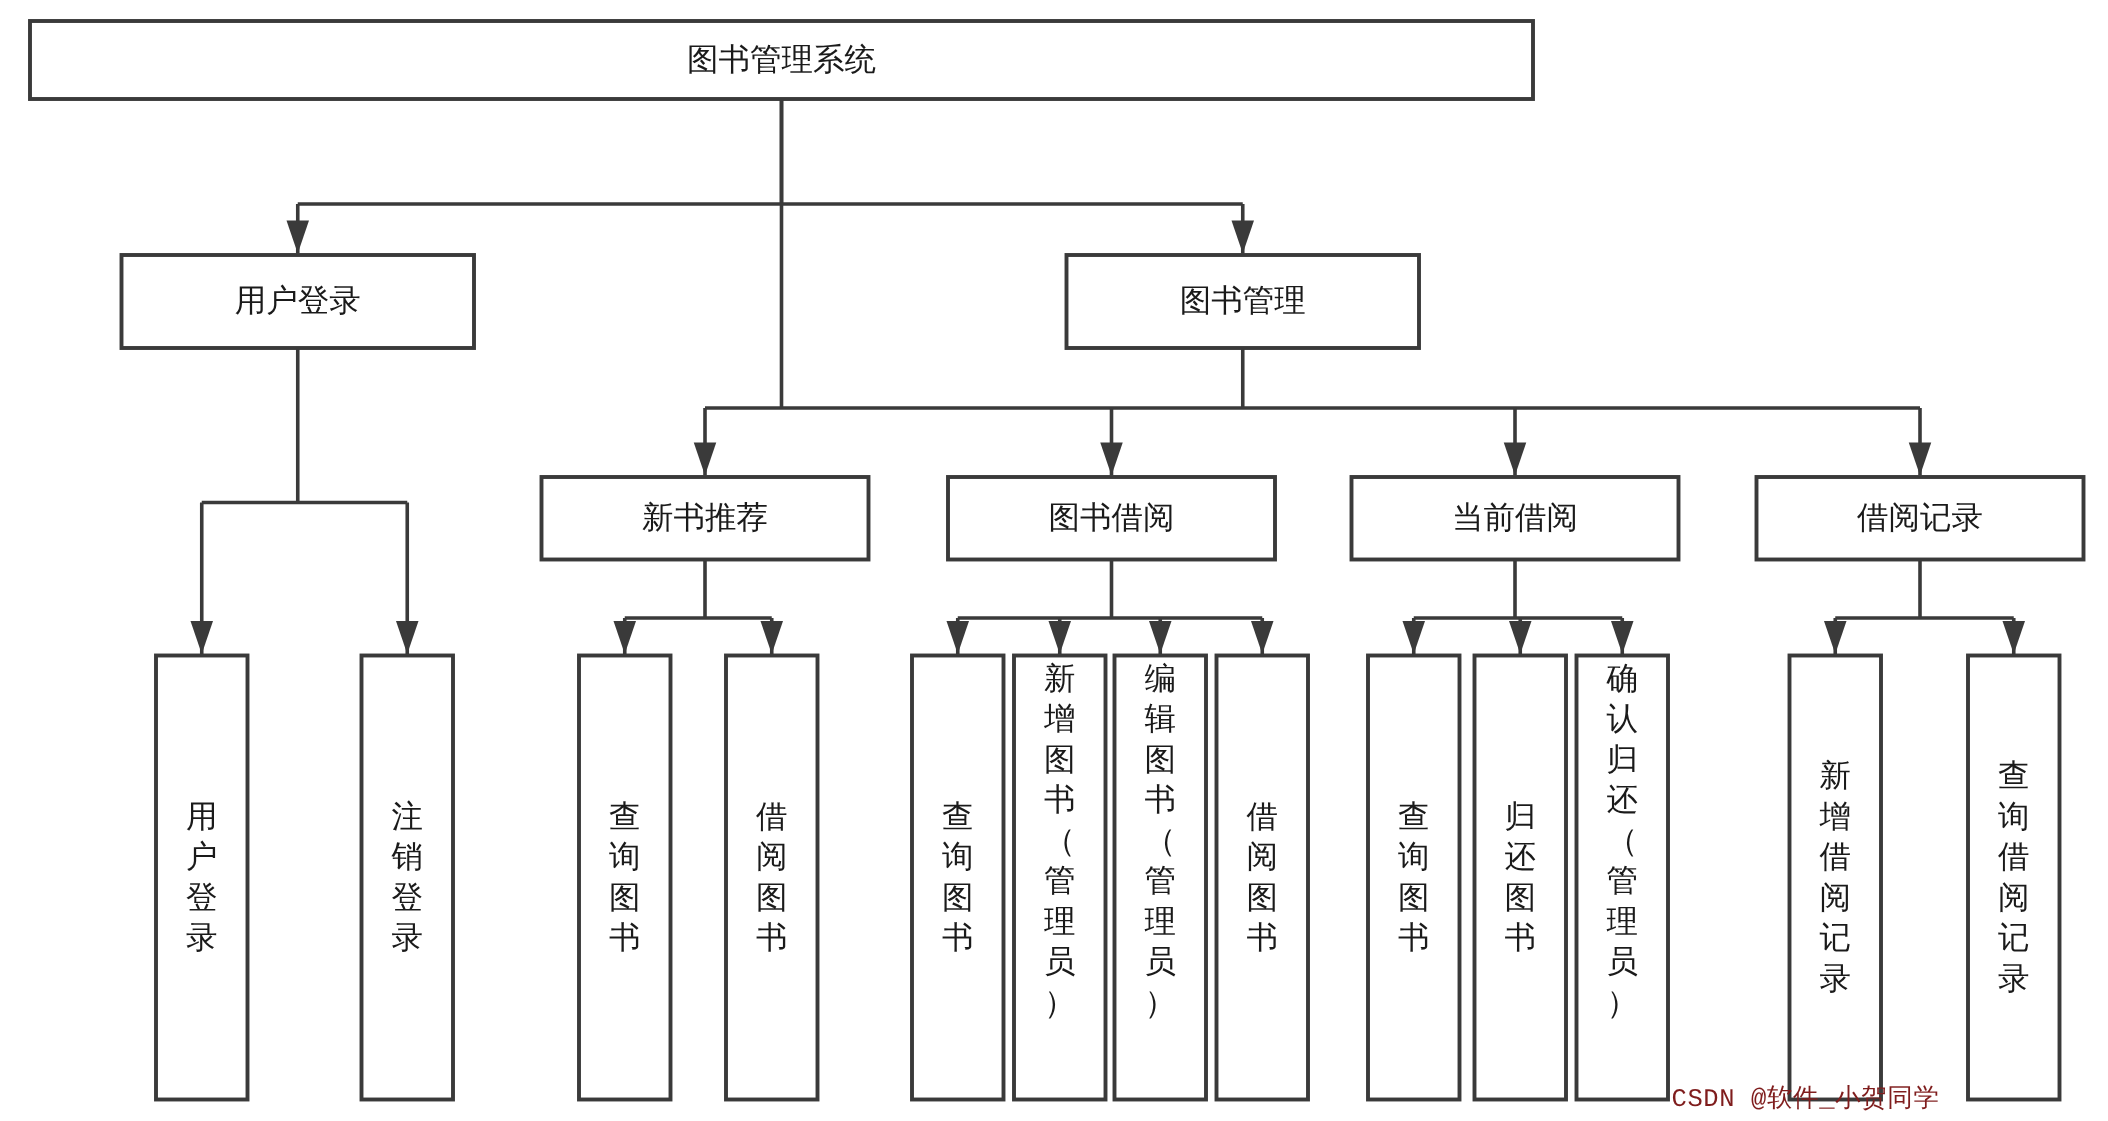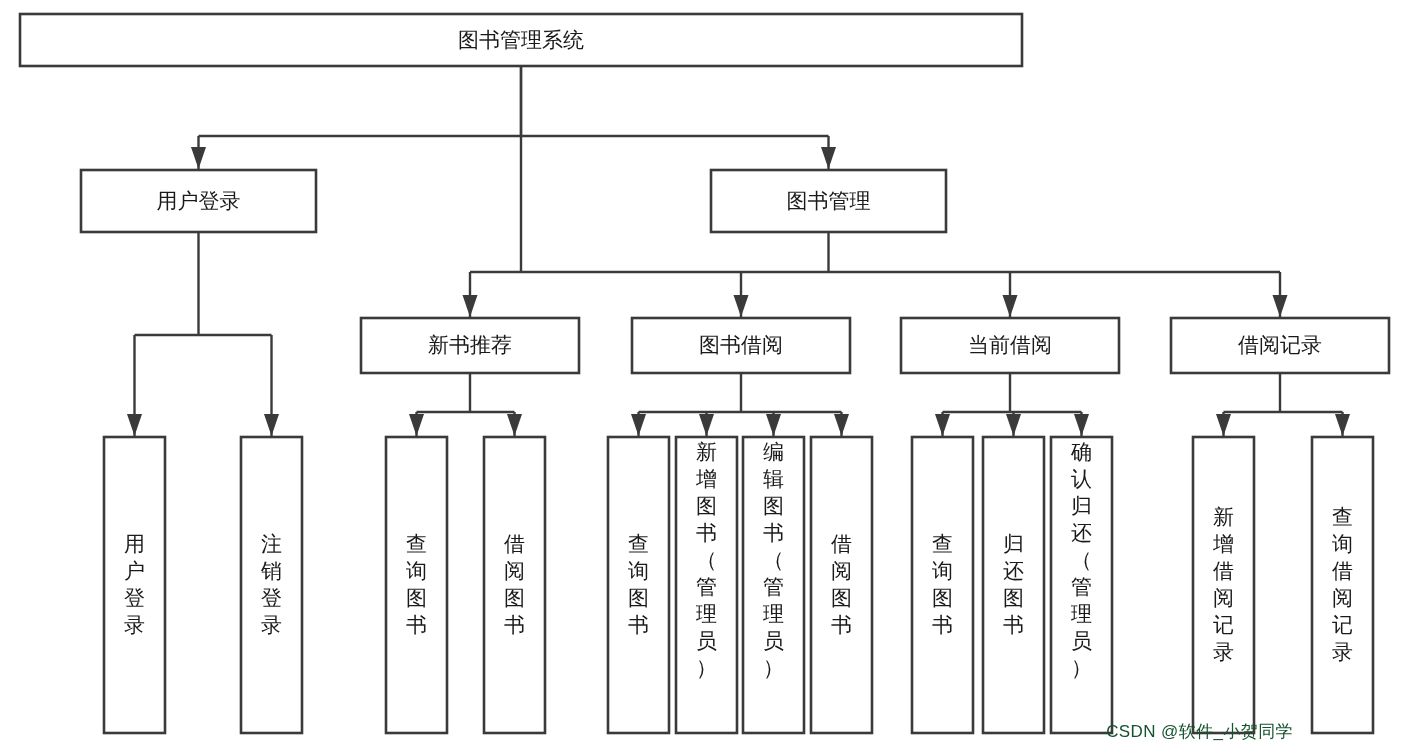--- a/index.html
+++ b/index.html
@@ -52,23 +52,23 @@
   .node-label-v {
     font-family: "Liberation Sans", "DejaVu Sans", sans-serif;
     font-size: 21px;
     fill: #1a1a1a;
     text-anchor: middle;
   }
   .watermark {
     position: absolute;
     right: 8px;
     bottom: 4px;
-    font-family: Liberation Sans, sans-serif;
+    font-family: Liberation Mono, monospace;
     font-size: 17px;
-    color: #14532d;
+    color: #7f1d1d;
     white-space: nowrap;
     letter-spacing: 0.4px;
     user-select: none;
   }
 </style>
 </head>
 <body>
 
 <div id="diagram-root">
 

